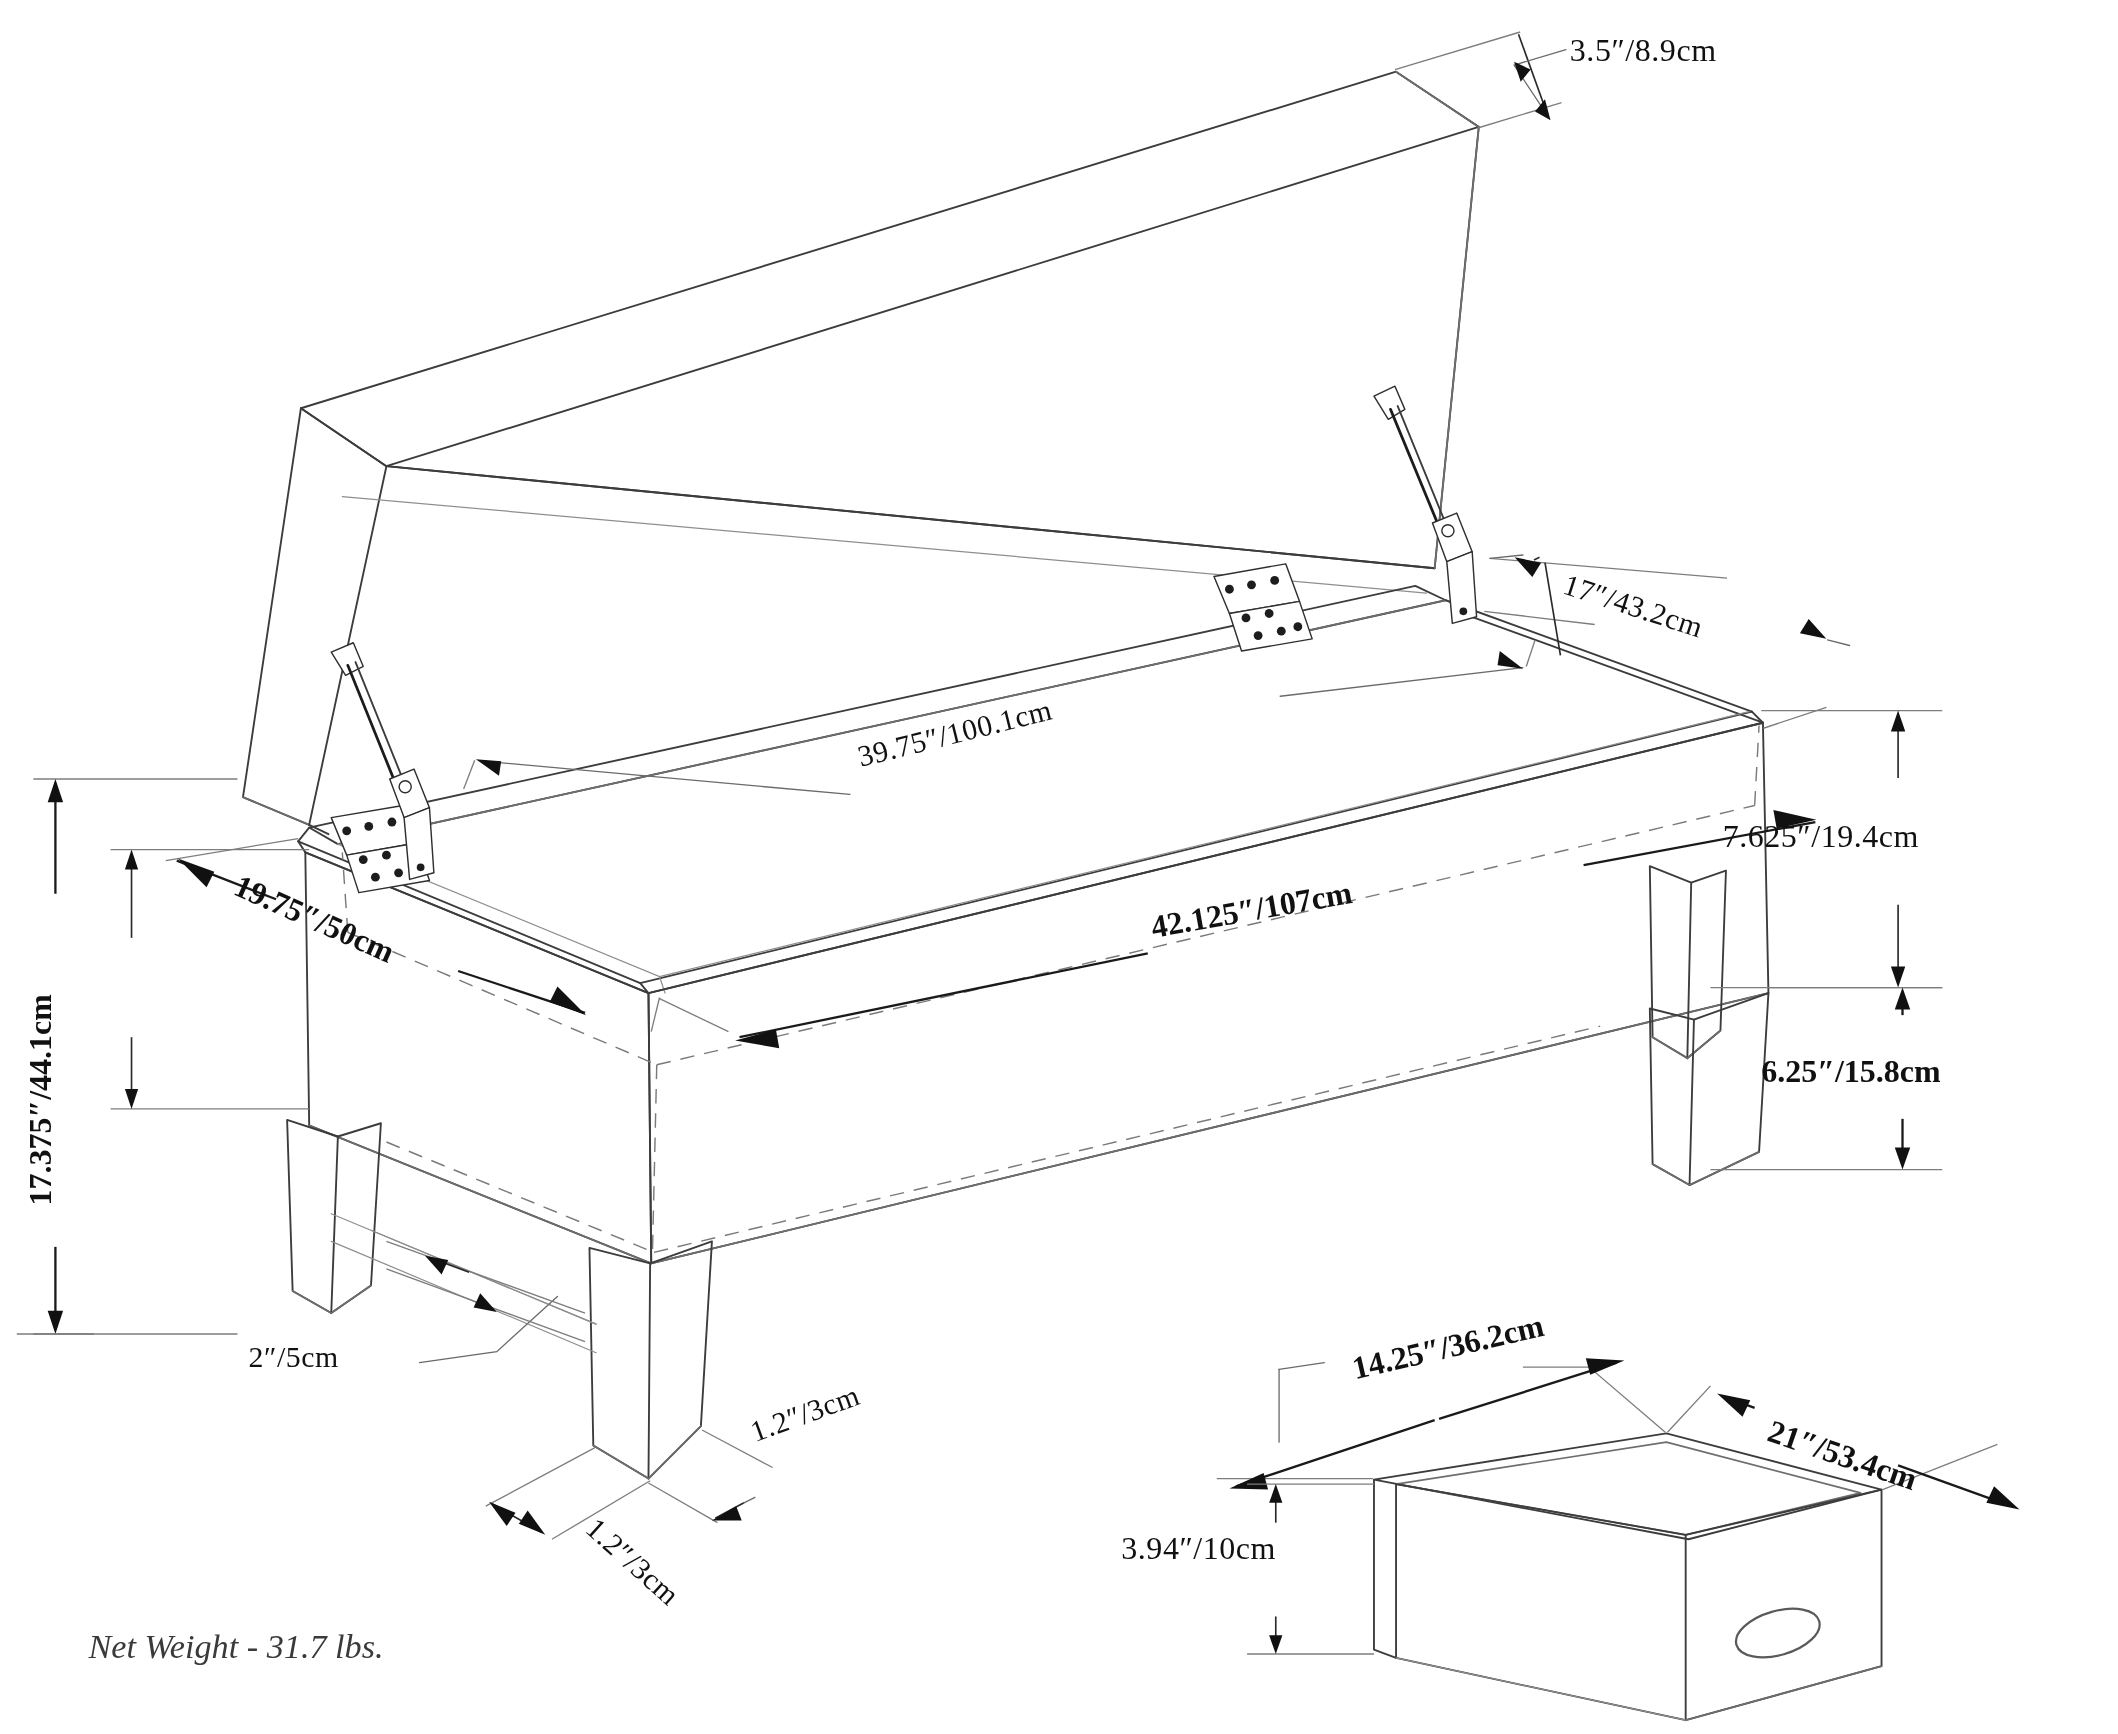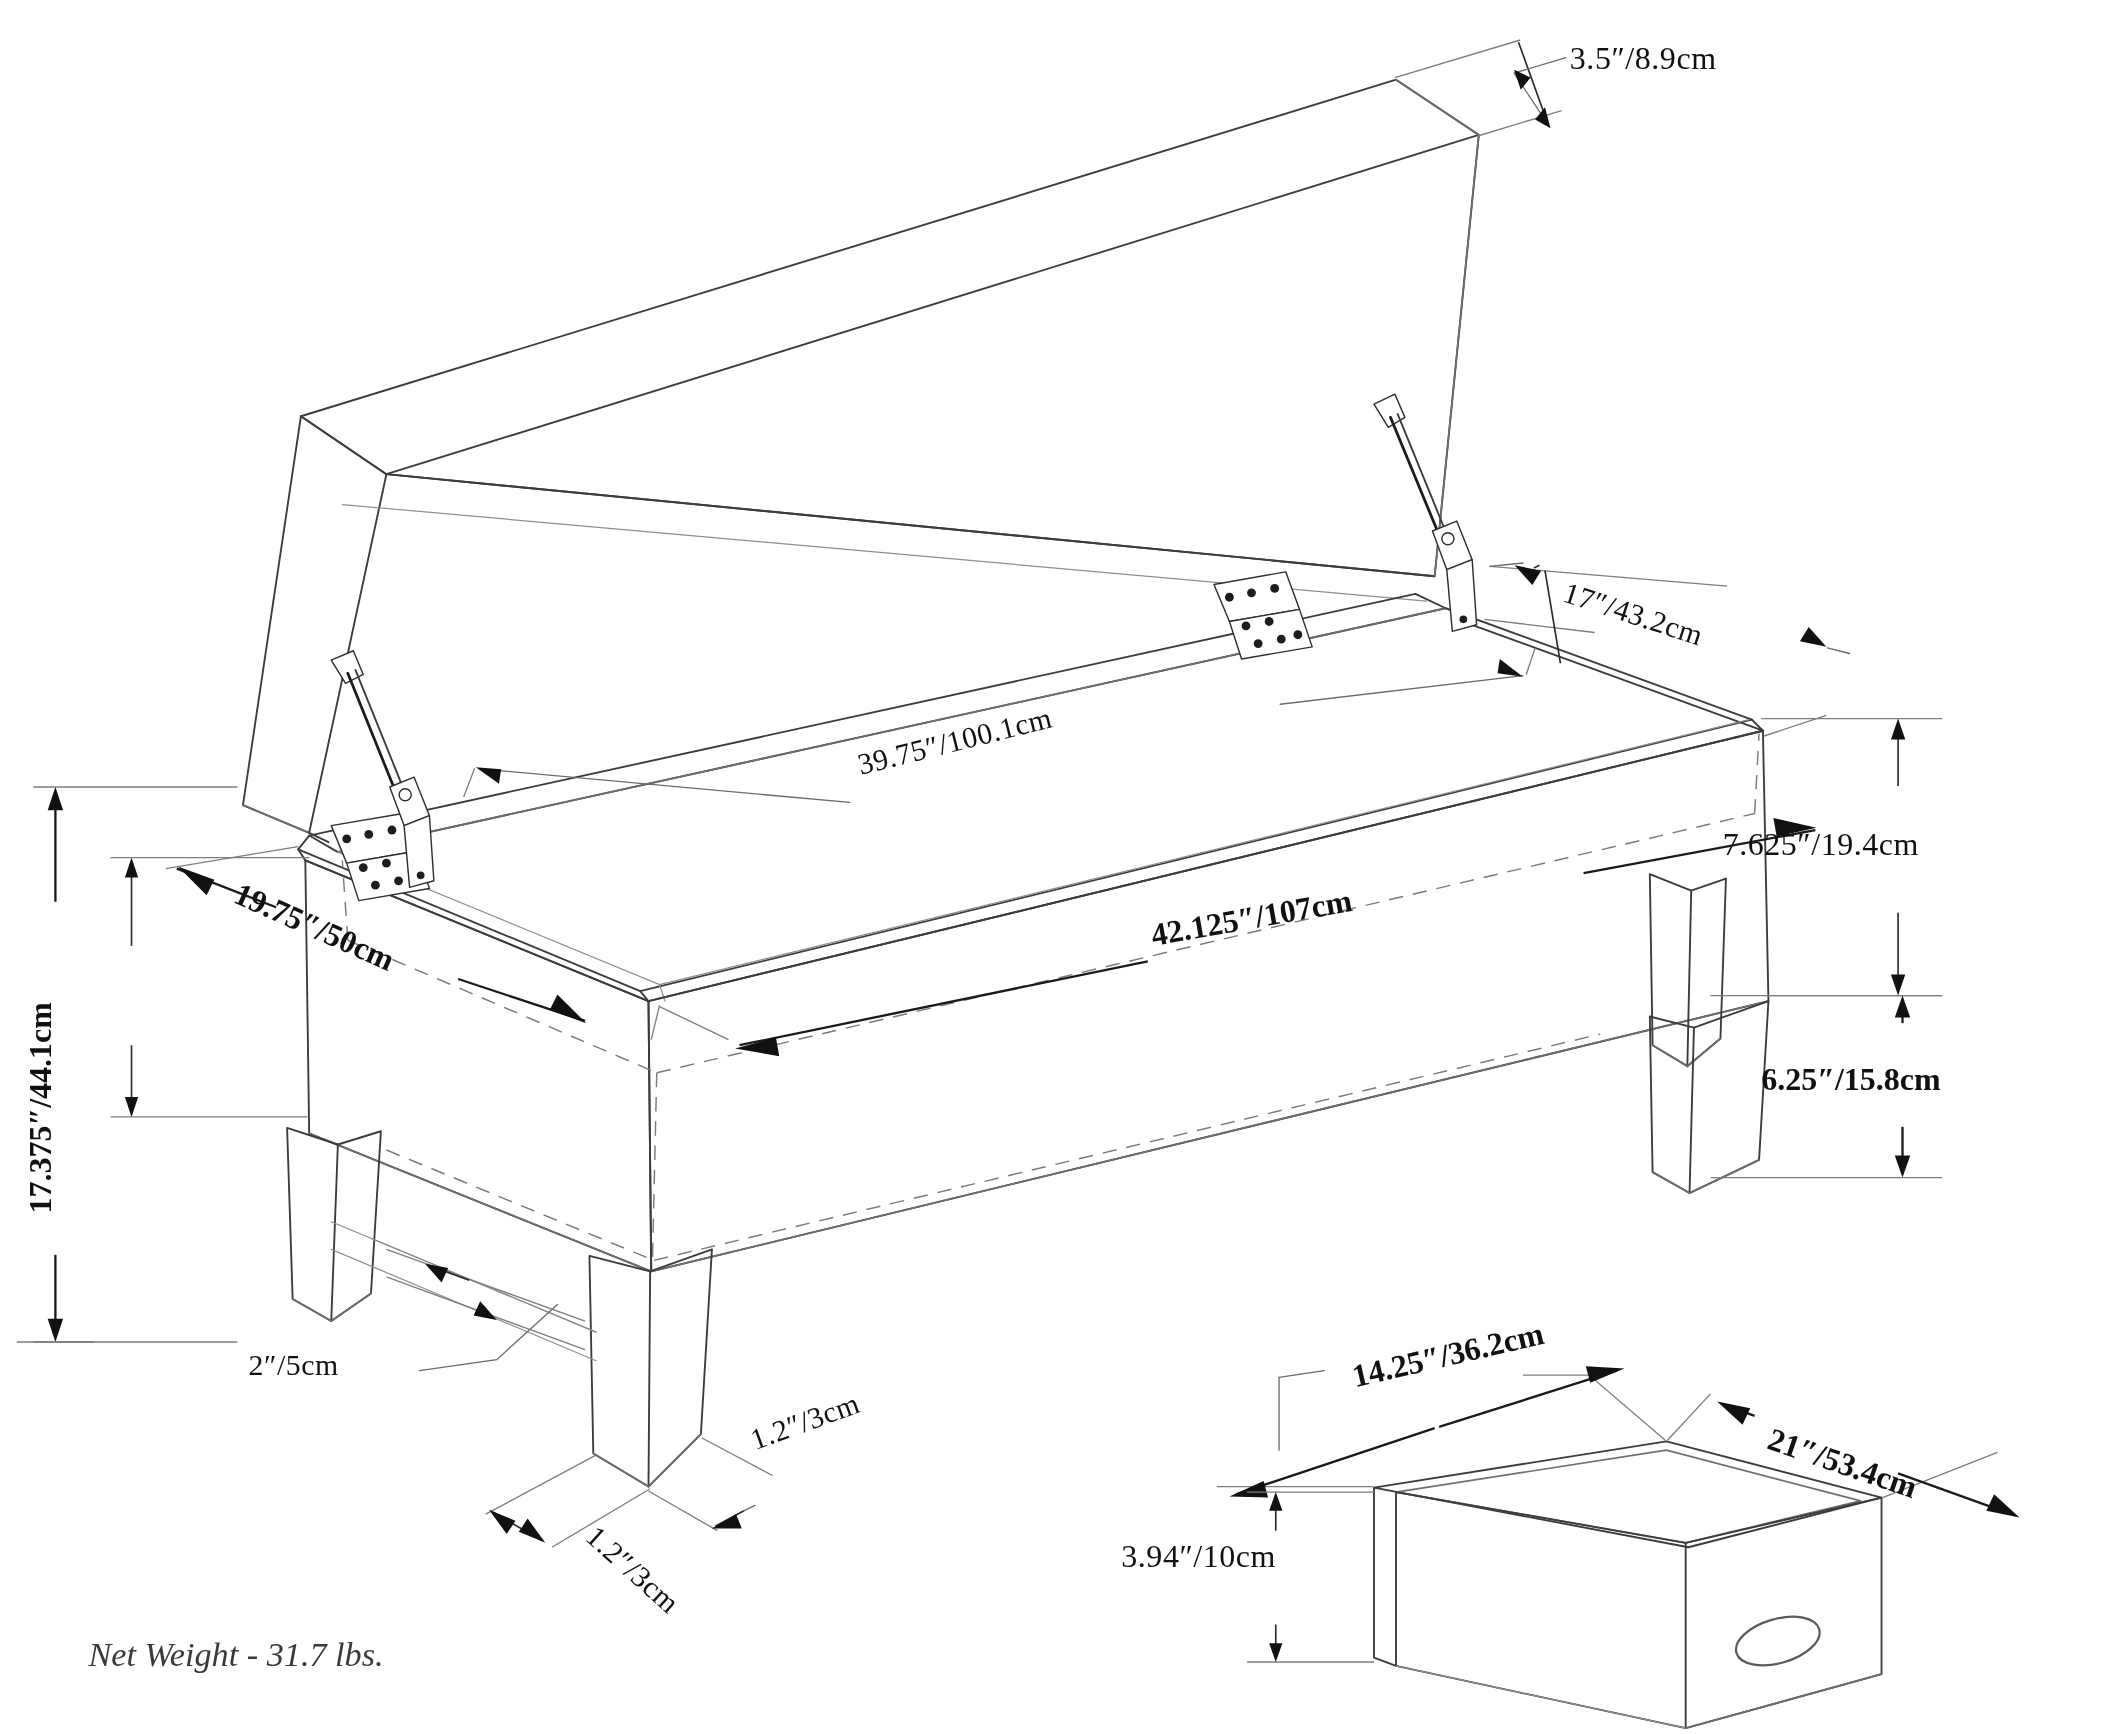--- a/index.html
+++ b/index.html
@@ -2,21 +2,21 @@
 <html style="font-size:8.8px"><head>
 <meta charset="utf-8">
 <title>Storage Bench Dimensional Drawing</title>
 <style>
   html,body{margin:0;padding:0;background:#ffffff;}
   body{
     font-family:"Liberation Serif", serif;
     width:2119px;height:1734px;
     position:relative;overflow:hidden;
   }
-  #stage{position:absolute;left:0;top:8px;width:2119px;height:1452px;}
+  #stage{position:absolute;left:0;top:0;width:2119px;height:1452px;}
   svg#drawing{position:absolute;left:0;top:0;width:2119px;height:1734px;display:block;}
 
   
   .ln      { fill:none; stroke:#3c3c3c; stroke-width:3.4; stroke-linejoin:round; stroke-linecap:round;}
   .ln-lt   { fill:none; stroke:#6e6e6e; stroke-width:3.0; stroke-linejoin:round; stroke-linecap:round;}
   .ln-hair { fill:none; stroke:#8e8e8e; stroke-width:2.2; stroke-linecap:round;}
   .ln-hvy  { fill:none; stroke:#1c1c1c; stroke-width:5.0; stroke-linejoin:round; stroke-linecap:round;}
   .dash    { fill:none; stroke:#7a7a7a; stroke-width:2.6; stroke-dasharray:26 18; stroke-linecap:butt;}
   .ext     { fill:none; stroke:#7d7d7d; stroke-width:2.4; stroke-linecap:butt;}
   .dimline { fill:none; stroke:#1a1a1a; stroke-width:4.2; stroke-linecap:butt;}

